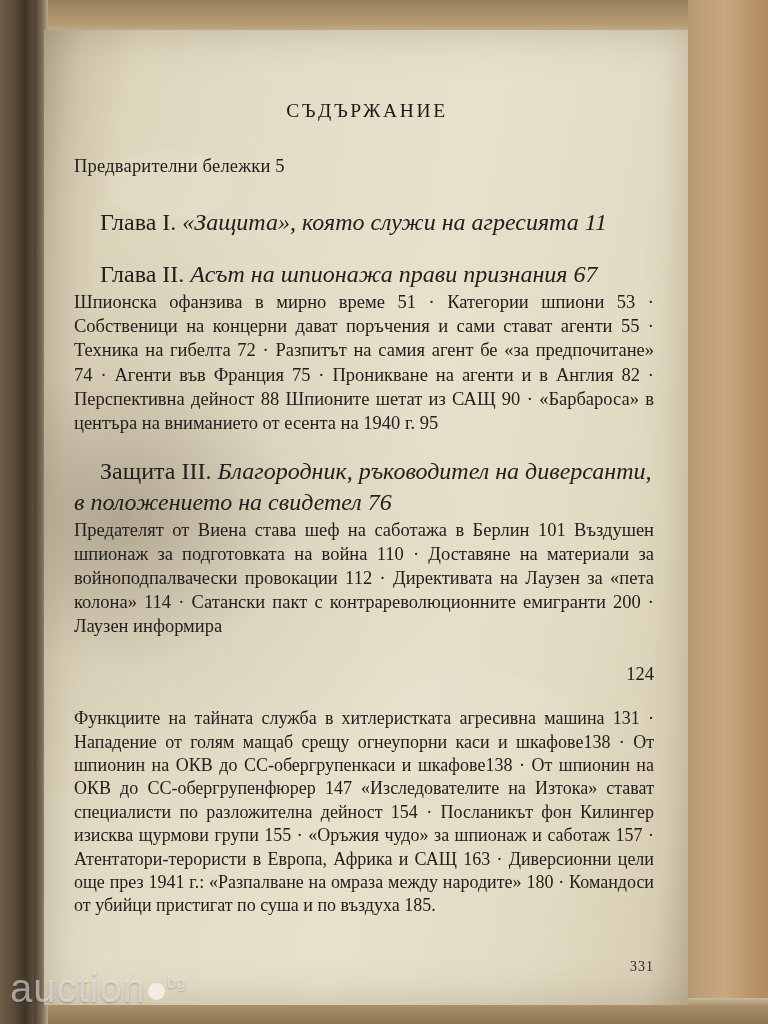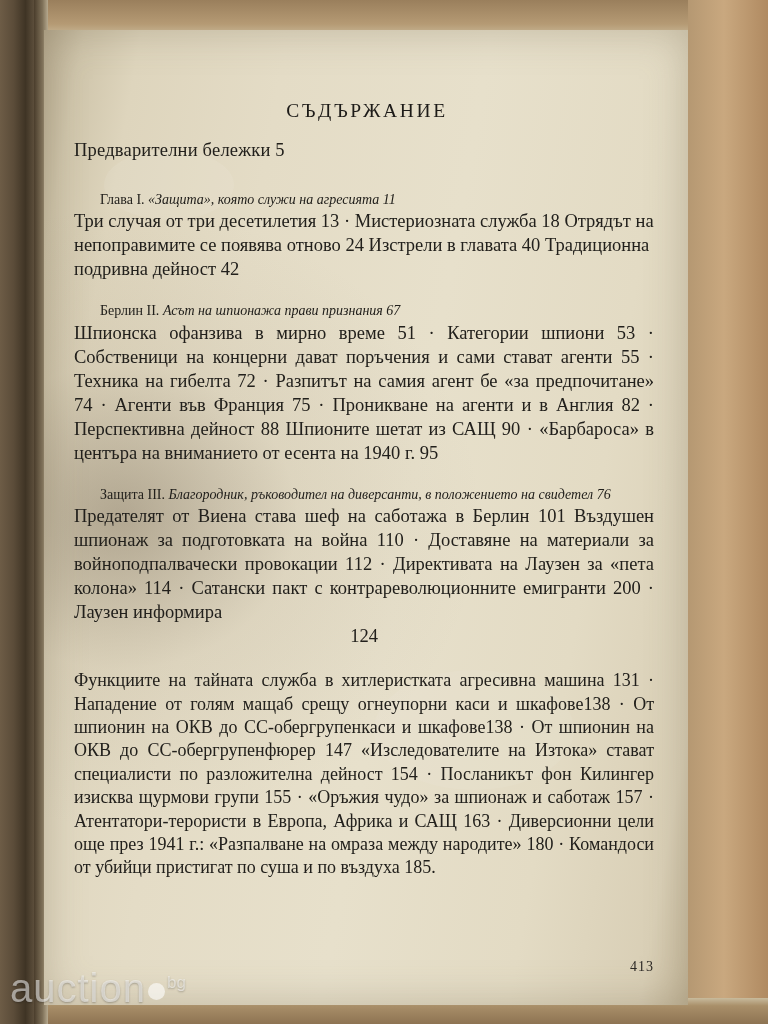--- a/index.html
+++ b/index.html
@@ -69,33 +69,33 @@
     right: 34px;
     top: 70px;
     bottom: 24px;
     color: #22201c;
   }
   .title {
     text-align: center;
     font-size: 19.5px;
     letter-spacing: 2.6px;
     font-weight: 400;
-    margin: 0 0 18px 6px;
+    margin: 0 0 34px 6px;
     color: #1d1b18;
   }
   .lead {
     font-size: 18.5px;
     margin: 0 0 30px 0;
     letter-spacing: 0.2px;
   }
   .block {
     margin: 0 0 21px 0;
   }
   .ch-head {
-    font-size: 14px;
+    font-size: 24px;
     text-indent: 26px;
     margin: 0;
     line-height: 1.30;
   }
   .ch-head .it {
     font-style: italic;
   }
   .body-text {
     font-size: 18.5px;
     line-height: 1.30;
@@ -109,21 +109,22 @@
   .pageno {
     position: absolute;
     right: 34px;
     bottom: 30px;
     font-size: 14px;
     letter-spacing: 1px;
     color: #2b2824;
   }
   .right-num {
     display: block;
-    text-align: center;
+    text-align: right;
+    margin-top: 24px;
   }
   
   .watermark {
     position: absolute;
     left: 10px;
     bottom: 12px;
     width: 420px;
     height: 46px;
     font-family: Liberation Sans, sans-serif;
     font-size: 40px;
@@ -168,39 +169,38 @@
     <div class="blotch" style="left:330px;top:640px;width:200px;height:120px;background:rgba(255,255,255,0.06);"></div>
 
     <div class="page-inner">
 
       <h1 class="title">СЪДЪРЖАНИЕ</h1>
 
       <p class="lead">Предварителни бележки 5</p>
 
       <div class="block blockI">
         <p class="ch-head"><span>Глава I. </span><span class="it">«Защита», която служи на агресията 11</span></p>
-        <p class="body-text nojust">Три случая от три десетилетия 13 · Мистериозната служба 18 Отрядът на непоправимите се появява отново 24 Изстрели в главата 40 Традиционна подривна дейност 42</p>
       </div>
 
       <div class="block blockII">
-        <p class="ch-head"><span>Берлин II. </span><span class="it">Асът на шпионажа прави признания 67</span></p>
+        <p class="ch-head"><span>Глава II. </span><span class="it">Асът на шпионажа прави признания 67</span></p>
         <p class="body-text">Шпионска офанзива в мирно време 51 · Категории шпиони 53 · Собственици на концерни дават поръчения и сами стават агенти 55 · Техника на гибелта 72 · Разпитът на самия агент бе «за предпочитане» 74 · Агенти във Франция 75 · Проникване на агенти и в Англия 82 · Перспективна дейност 88 Шпионите шетат из САЩ 90 · «Барбароса» в центъра на вниманието от есента на 1940 г. 95</p>
       </div>
 
       <div class="block blockIII">
         <p class="ch-head"><span>Защита III. </span><span class="it">Благородник, ръководител на диверсанти, в положението на свидетел 76</span></p>
         <p class="body-text">Предателят от Виена става шеф на саботажа в Берлин 101 Въздушен шпионаж за подготовката на война 110 · Доставяне на материали за войноподпалвачески провокации 112 · Директивата на Лаузен за «пета колона» 114 · Сатански пакт с контрареволюционните емигранти 200 · Лаузен информира</p>
         <span class="right-num body-text">124</span>
       </div>
 
       <div class="block blockIV">
         <p class="body-text">Функциите на тайната служба в хитлеристката агресивна машина 131 · Нападение от голям мащаб срещу огнеупорни каси и шкафове138 · От шпионин на ОКВ до СС-обергрупенкаси и шкафове138 · От шпионин на ОКВ до СС-обергрупенфюрер 147 «Изследователите на Изтока» стават специалисти по разложителна дейност 154 · Посланикът фон Килингер изисква щурмови групи 155 · «Оръжия чудо» за шпионаж и саботаж 157 · Атентатори-терористи в Европа, Африка и САЩ 163 · Диверсионни цели още през 1941 г.: «Разпалване на омраза между народите» 180 · Командоси от убийци пристигат по суша и по въздуха 185.</p>
       </div>
 
     </div>
 
-    <div class="pageno">413</div>
+    <div class="pageno">331</div>
   </div>
 
   <div class="watermark">
     <span>auction</span><span class="dot"></span><span class="wm-small">bg</span>
   </div>
 </div>
 
 </body></html>

